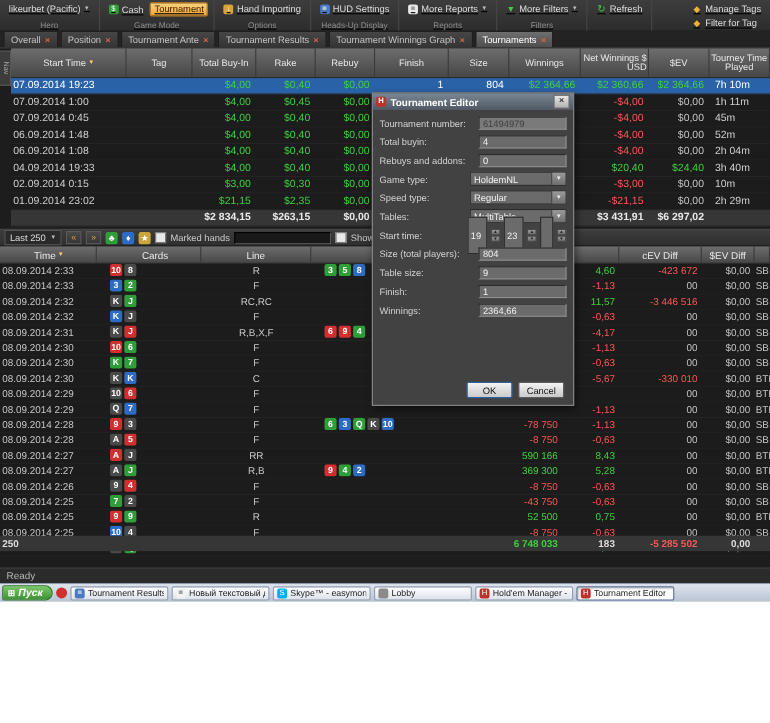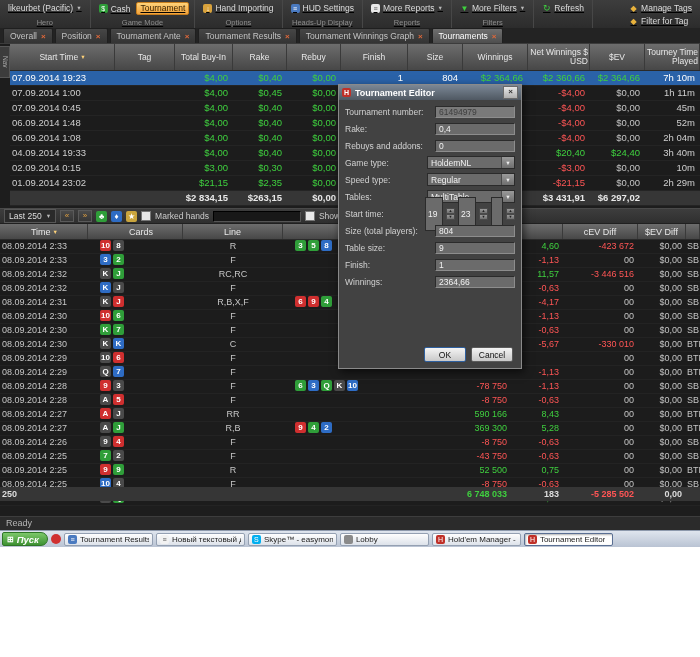--- a/index.html
+++ b/index.html
@@ -45,21 +45,21 @@
   .trow{display:flex;height:14px;line-height:14px;font-size:9.5px;color:#cfcfcf;background:#1c1c1c;
         border-bottom:1px solid #242424;}
   .trow.sel{background:var(--sel);color:#fff;}
   .trow.totals{background:#363636;color:#e9e9e9;font-weight:bold;}
   .tc{box-sizing:border-box;padding:0 5px;overflow:hidden;white-space:nowrap;flex:none;}
   .t-start{width:105px;padding-left:2px;}.t-tag{width:60px;}
   .t-buyin{width:58px;text-align:right;}.t-rake{width:54px;text-align:right;}
   .t-rebuy{width:54px;text-align:right;}.t-finish{width:67px;text-align:right;}
   .t-size{width:55px;text-align:right;}.t-win{width:65px;text-align:right;}
   .t-net{width:62px;text-align:right;}.t-ev{width:55px;text-align:right;}
-  .t-time{width:55px;text-align:right;}
+  .t-time{width:55px;}
   .pos{color:var(--pos);}.neg{color:var(--neg);}.zer{color:#c4c4c4;}
 
   
   .htbar{position:absolute;top:208px;left:0;right:0;height:16px;background:linear-gradient(#3d3d3d,#2f2f2f);
         display:flex;align-items:center;gap:4px;padding:0 4px;border-top:1px solid #4a4a4a;
         border-bottom:1px solid #202020;box-sizing:border-box;}
   .hselect{display:flex;align-items:center;gap:4px;background:#2a2a2a;border:1px solid #565656;color:#ddd;
         font-size:8.5px;height:12px;padding:0 4px;}
   .tbtn{width:14px;height:12px;background:linear-gradient(#4a4a4a,#363636);border:1px solid #5a5a5a;
         color:#e0a040;font-size:8px;line-height:10px;text-align:center;padding:0;}
@@ -692,22 +692,22 @@
       <span class="dicon">H</span>
       <span class="dtitle-text">Tournament Editor</span>
       <span class="dclose">×</span>
     </div>
     <div class="dbody">
       <div class="drow">
         <span class="dlabel">Tournament number:</span>
         <input class="dinput disabled" readonly="" value="61494979" style="">
       </div>
       <div class="drow">
-        <span class="dlabel">Rake:</span>
-        <input class="dinput" readonly="" value="0,4" style="">
+        <span class="dlabel">Total buyin:</span>
+        <input class="dinput" readonly="" value="4" style="">
       </div>
       <div class="drow">
         <span class="dlabel">Rebuys and addons:</span>
         <input class="dinput" readonly="" value="0" style="">
       </div>
       <div class="drow">
         <span class="dlabel">Game type:</span>
         <div class="dselect">
           <span class="dsel-val">HoldemNL</span>
           <span class="dsel-arrow">▼</span>

